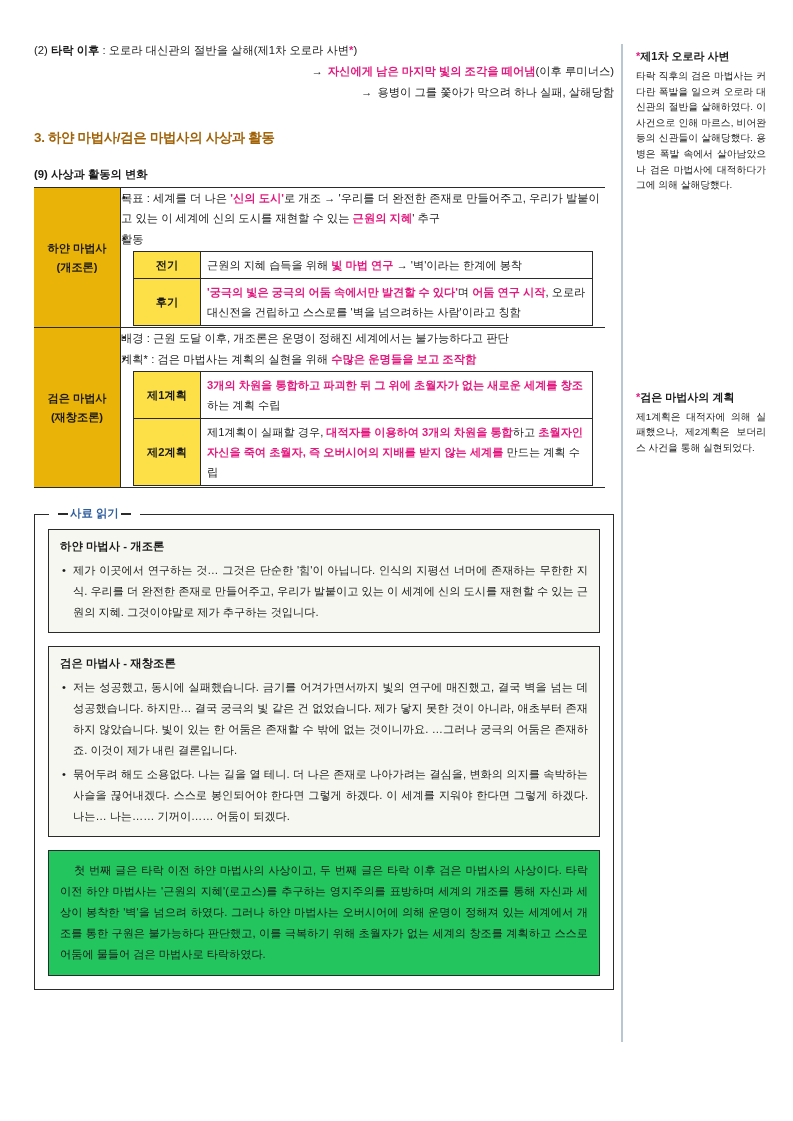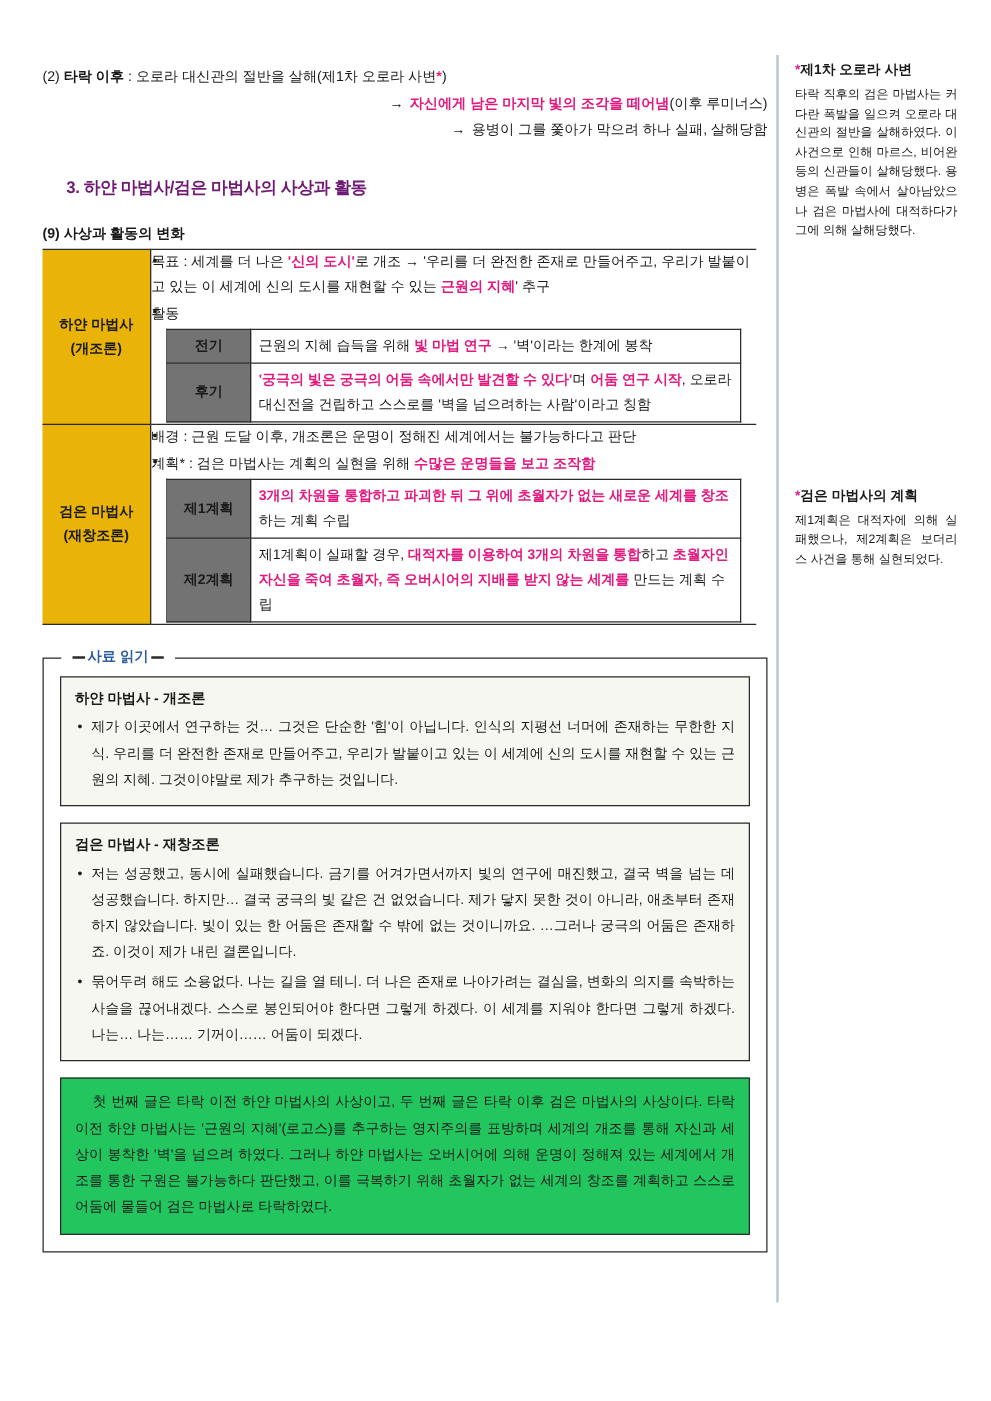--- a/index.html
+++ b/index.html
@@ -18,21 +18,21 @@
 
   .page {
     position: absolute;
     inset: 0;
   }
 
   
   .main-col {
     position: absolute;
     left: 34px;
-    top: 52px;
+    top: 40px;
     width: 580px;
   }
 
   
   .margin-col {
     position: absolute;
     left: 636px;
     top: 48px;
     width: 130px;
   }
@@ -47,25 +47,24 @@
 
   
   .line {
     font-size: 11.3px;
     line-height: 21px;
     white-space: nowrap;
   }
   .b { font-weight: bold; }
   .pink { color: #e3197f; font-weight: bold; }
   .blue-head {
-    color: #701a75;
+    color: #a16207;
     font-weight: bold;
     font-size: 13.4px;
     letter-spacing: -0.3px;
-    margin-left: 19px;
   }
   .indent-arrow {
     padding-left: 96px;
     text-align: right;
   }
   .arrow { margin-right: 5px; }
 
   .sub-head {
     font-size: 11.3px;
     font-weight: bold;
@@ -128,21 +127,21 @@
   }
   table.inner td {
     border-top: 1.1px solid #2b2b2b;
     border-bottom: 1.1px solid #2b2b2b;
     font-size: 11.2px;
     line-height: 20px;
     vertical-align: middle;
   }
   table.inner td.k {
     width: 62px;
-    background: #737373;
+    background: #fde047;
     text-align: center;
     font-weight: bold;
     border-right: 1.1px solid #2b2b2b;
     border-left: 1.1px solid #2b2b2b;
     padding: 3px 2px;
   }
   table.inner td.v {
     padding: 3px 6px;
     border-right: 1.1px solid #2b2b2b;
   }

